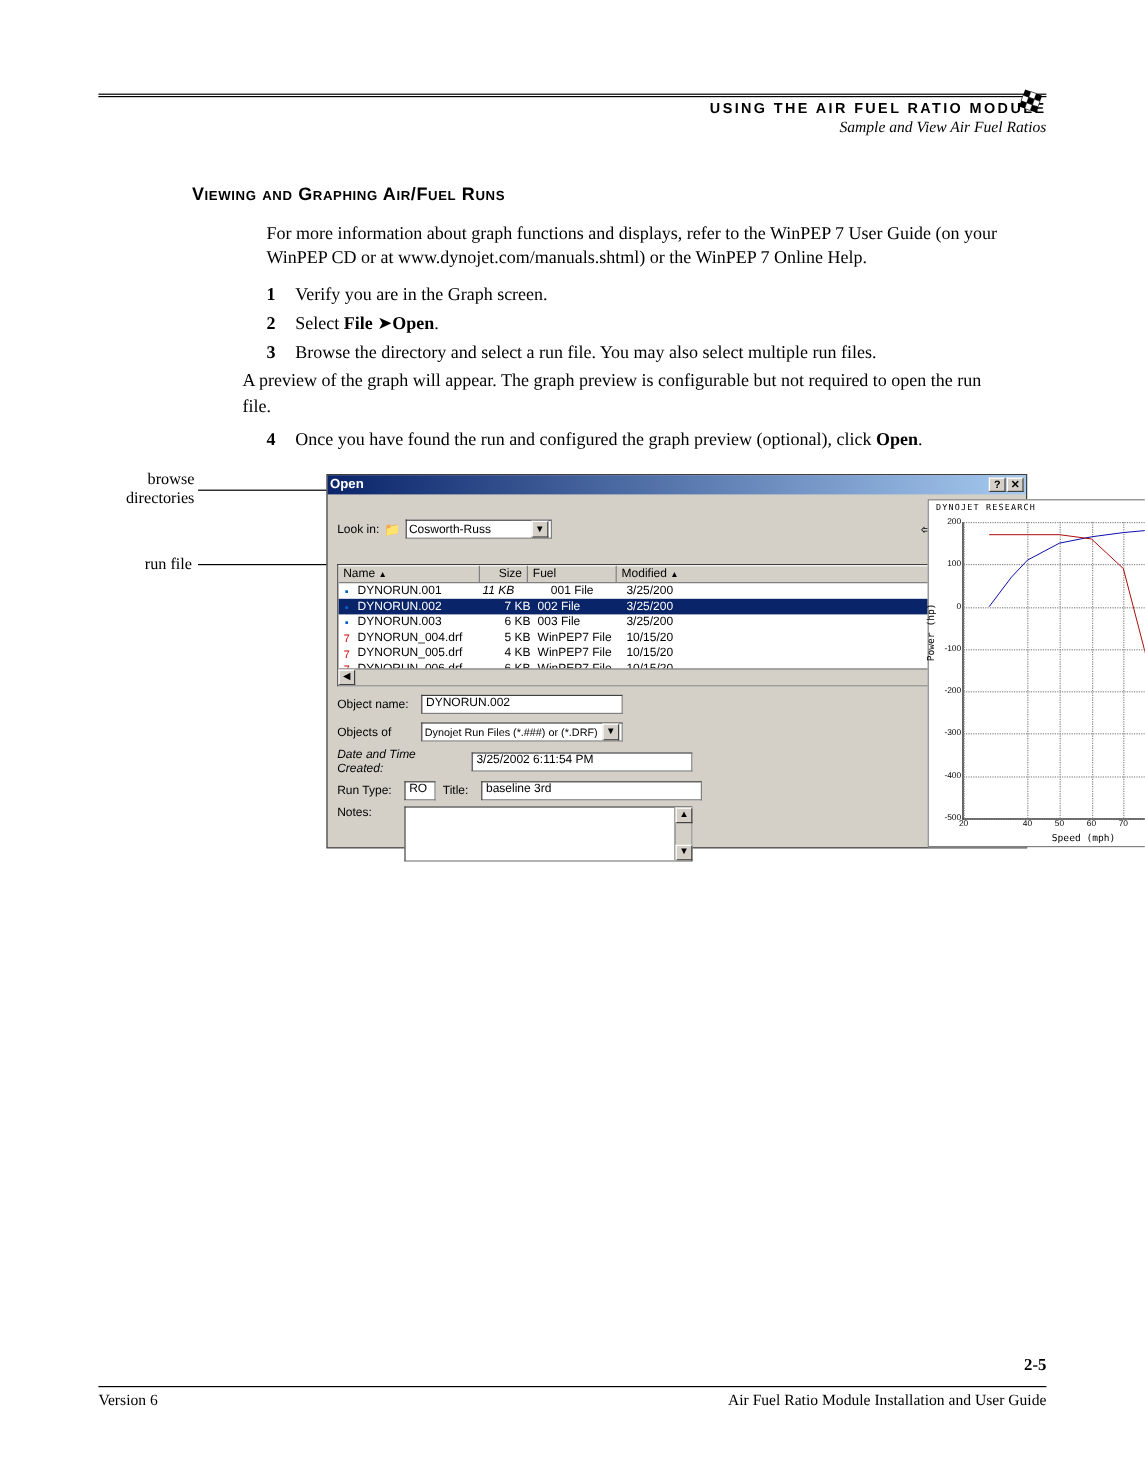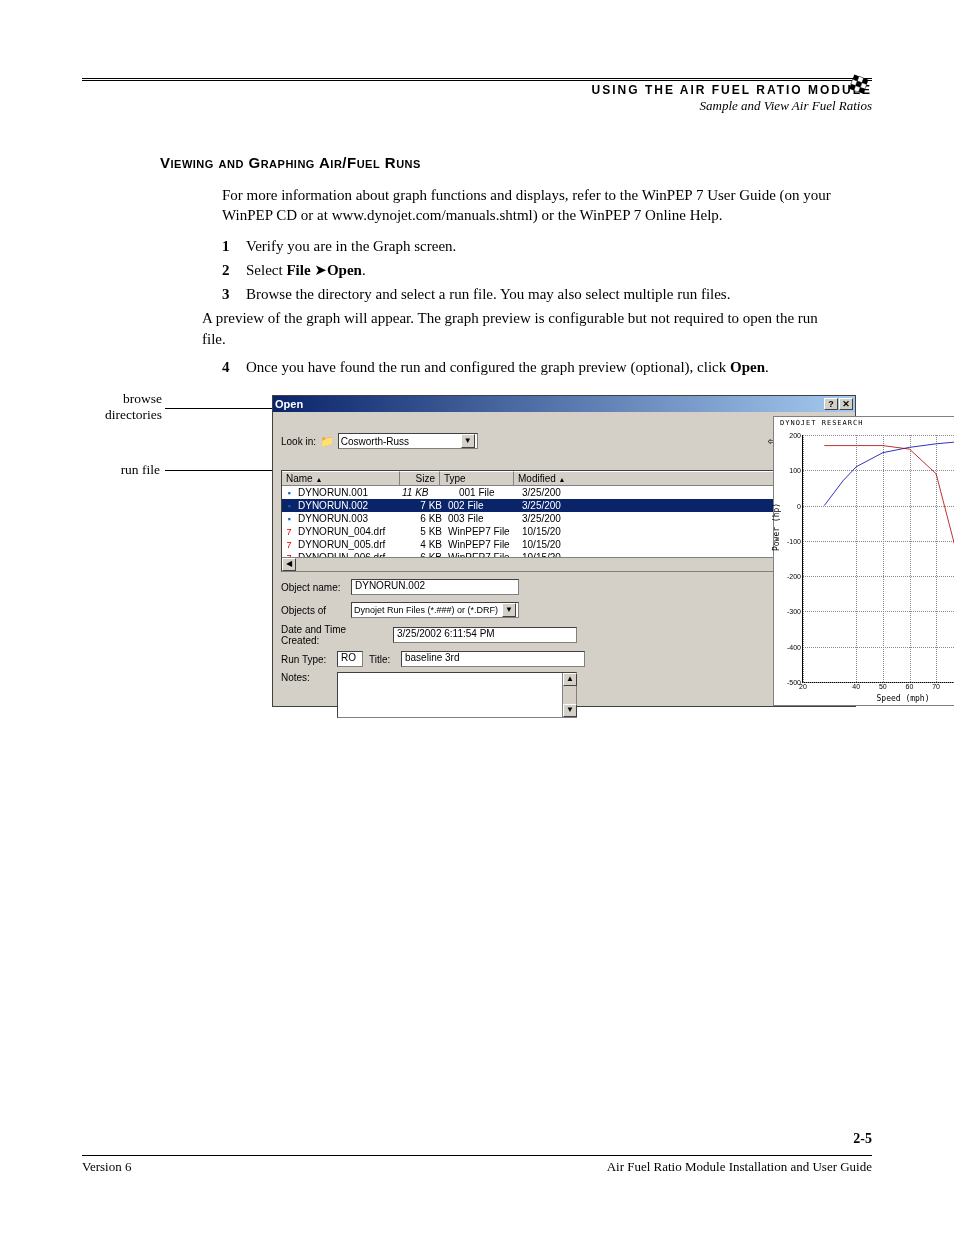--- a/index.html
+++ b/index.html
@@ -301,36 +301,36 @@
         <div class="titlebar">
           <span>Open</span>
           <span class="spacer"></span>
           <span class="tb-btn">?</span>
           <span class="tb-btn">✕</span>
         </div>
 
         <div class="toolbar-row">
           <span class="lbl">Look in:</span>
           <span style="font-size:11px;">📁</span>
-          <div class="combo" style="width:140px;">
+          <div class="combo" style="width:122px;">
             <span>Cosworth-Russ</span>
             <span class="arrow">▼</span>
           </div>
           <span style="flex:1"></span>
           <span class="tb-icon">⇦</span>
           <span class="tb-icon">📁</span>
           <span class="tb-icon">📂</span>
           <span class="tb-icon">▦▾</span>
         </div>
 
         <div class="filelist">
           <div class="filelist-header">
             <div class="fh-cell" style="width:118px;"><span>Name</span> <span style="font-size:7px;">▲</span></div>
             <div class="fh-cell" style="width:40px;text-align:right;">Size</div>
-            <div class="fh-cell" style="width:74px;">Type</div>
+            <div class="fh-cell" style="width:74px;">Fuel</div>
             <div class="fh-cell" style="flex:1;"><span>Modified</span> <span style="font-size:7px;">▲</span></div>
           </div>
           <div id="file-rows">
               <div class="file-row">
                 <span class="f-icon" style="color:#06c;">▪</span>
                 <span style="width:106px;padding-left:2px;">DYNORUN.001</span>
                 <span style="width:40px;text-align:left;font-style:italic;">11 KB</span>
                 <span style="width:74px;padding-left:17px;">001 File</span>
                 <span style="padding-left:6px;">3/25/200</span>
               </div>
@@ -391,21 +391,21 @@
           <div class="form-row">
             <span class="lbl" style="width:64px;">Objects of</span>
             <div class="combo" style="width:168px;">
               <span style="font-size:9px;white-space:nowrap;overflow:hidden;">Dynojet Run Files (*.###) or (*.DRF)</span>
               <span class="arrow">▼</span>
             </div>
             <span style="flex:1"></span>
             <div class="win-btn">Cancel</div>
           </div>
           <div class="form-row">
-            <span class="lbl" style="width:106px;">Date and Time Created:</span>
+            <span class="lbl" style="width:106px;font-style:italic;">Date and Time Created:</span>
             <div class="win-input" style="width:184px;"><span>3/25/2002 6:11:54 PM</span></div>
           </div>
           <div class="form-row">
             <span class="lbl" style="width:50px;">Run Type:</span>
             <div class="win-input" style="width:26px;"><span>RO</span></div>
             <span class="lbl" style="width:26px;">Title:</span>
             <div class="win-input" style="width:184px;"><span>baseline 3rd</span></div>
           </div>
           <div class="form-row" style="align-items:flex-start;">
             <span class="lbl" style="width:50px;">Notes:</span>

